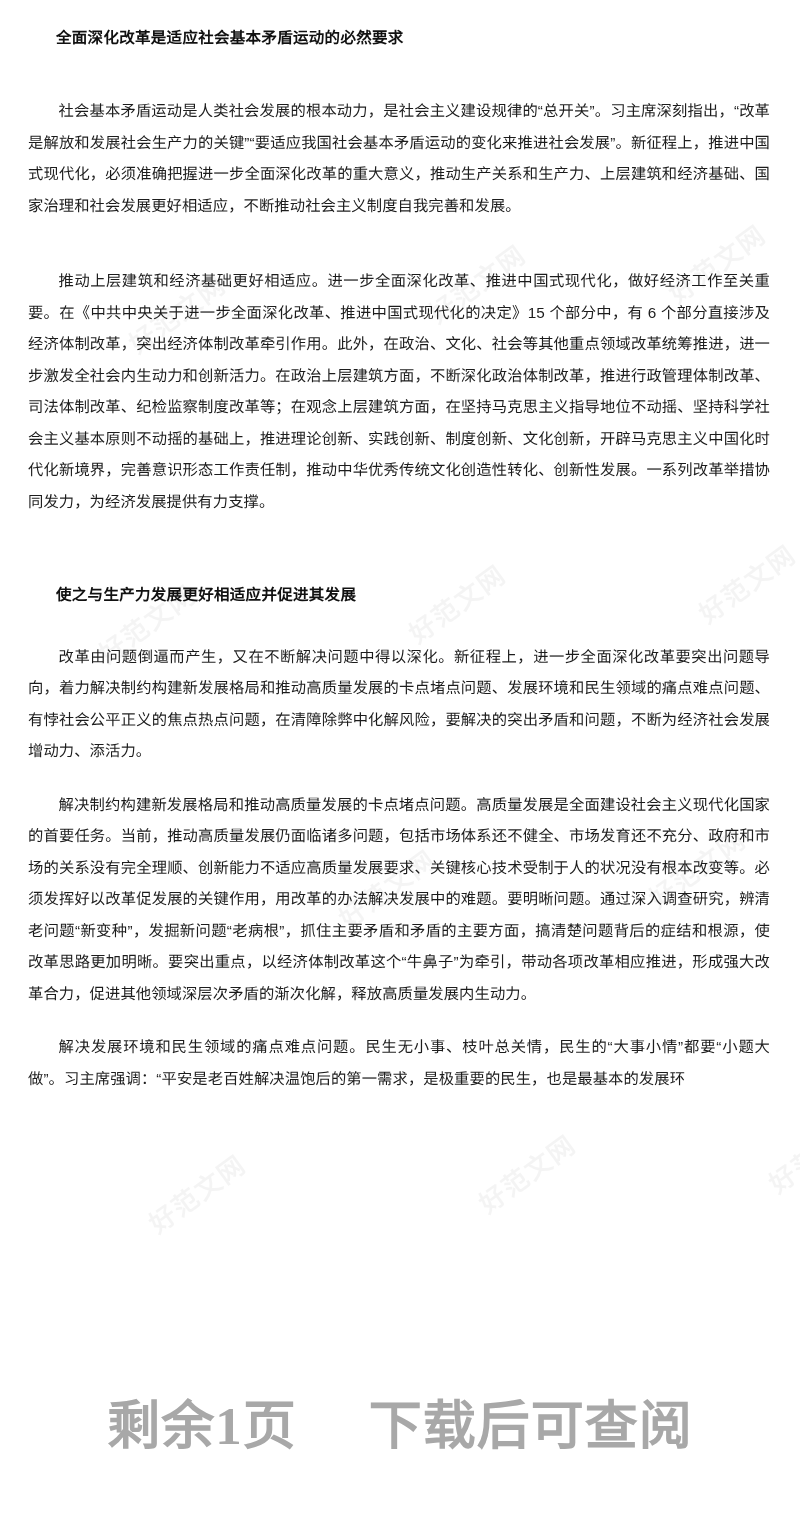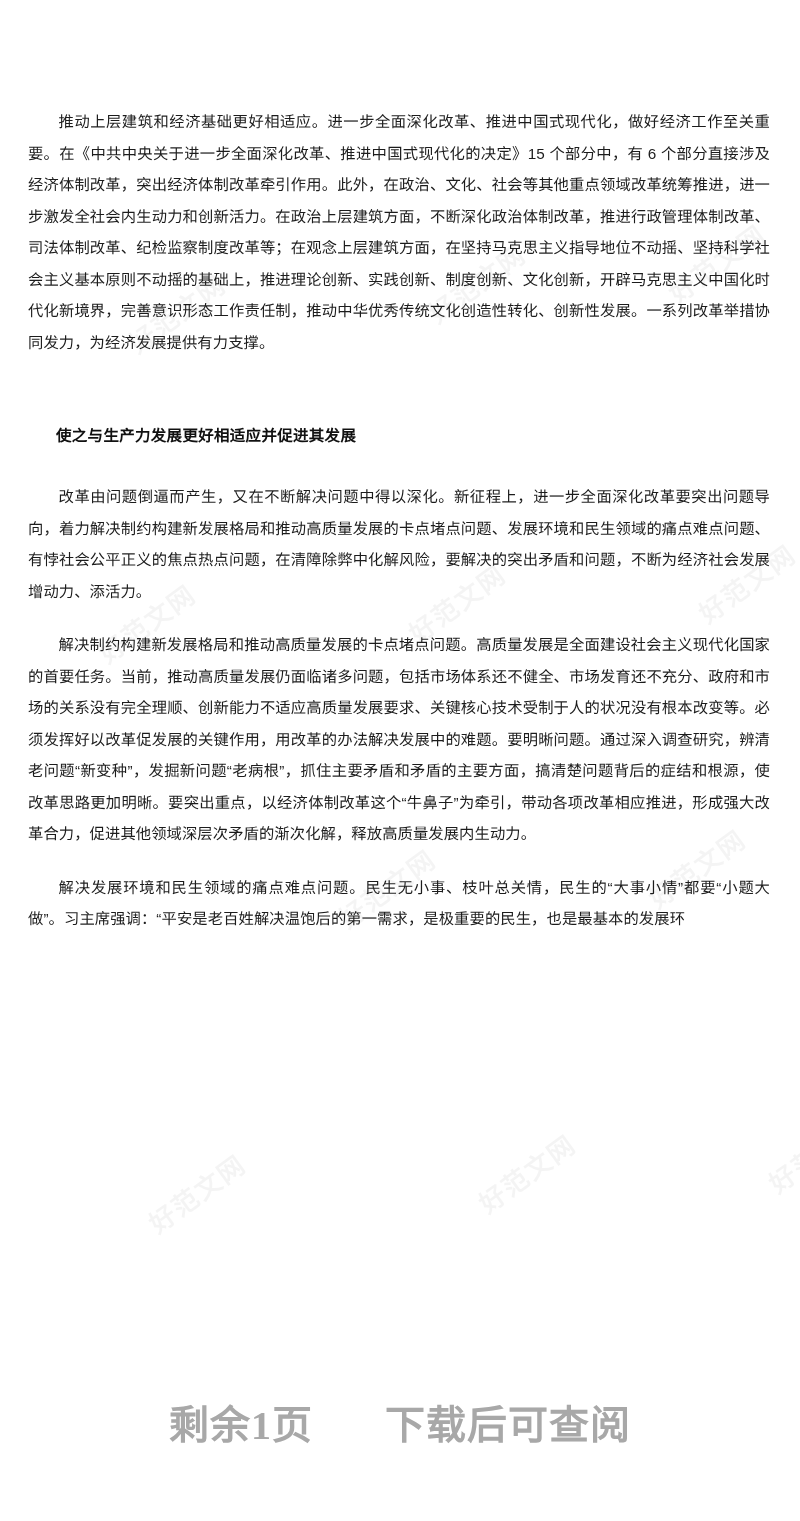--- a/index.html
+++ b/index.html
@@ -94,21 +94,21 @@
     display: flex;
     align-items: center;
     justify-content: center;
   }
   .paywall-text {
     display: flex;
     align-items: flex-end;
     gap: 34px;
     color: #a8a8a8;
     font-weight: 700;
-    font-size: 40px;
+    font-size: 53px;
     letter-spacing: 1px;
     line-height: 1;
     font-family: "Liberation Serif", "DejaVu Serif", serif;
     cursor: pointer;
     user-select: none;
   }
   .paywall-text .remaining { white-space: nowrap; }
   .paywall-text .action    { white-space: nowrap; margin-left: 38px; }
 </style>
 </head>
@@ -127,23 +127,25 @@
     <div class="wm" style="left:640px;  top:885px;">好范文网</div>
     <div class="wm" style="left:140px;  top:1210px;">好范文网</div>
     <div class="wm" style="left:470px;  top:1190px;">好范文网</div>
     <div class="wm" style="left:760px;  top:1170px;">好范文网</div>
   </div>
 
   <div class="doc">
 
     <div class="gap-sm"></div>
 
+    <h2 class="section-heading">全面深化改革是适应社会基本矛盾运动的必然要求</h2>
 
     <div class="gap-xl"></div>
 
+    <p class="para">社会基本矛盾运动是人类社会发展的根本动力，是社会主义建设规律的“总开关”。习主席深刻指出，“改革是解放和发展社会生产力的关键”“要适应我国社会基本矛盾运动的变化来推进社会发展”。新征程上，推进中国式现代化，必须准确把握进一步全面深化改革的重大意义，推动生产关系和生产力、上层建筑和经济基础、国家治理和社会发展更好相适应，不断推动社会主义制度自我完善和发展。</p>
 
     <div class="gap-md"></div>
 
 
     <div class="gap-md"></div>
 
     <p class="para">推动上层建筑和经济基础更好相适应。进一步全面深化改革、推进中国式现代化，做好经济工作至关重要。在《中共中央关于进一步全面深化改革、推进中国式现代化的决定》15 个部分中，有 6 个部分直接涉及经济体制改革，突出经济体制改革牵引作用。此外，在政治、文化、社会等其他重点领域改革统筹推进，进一步激发全社会内生动力和创新活力。在政治上层建筑方面，不断深化政治体制改革，推进行政管理体制改革、司法体制改革、纪检监察制度改革等；在观念上层建筑方面，在坚持马克思主义指导地位不动摇、坚持科学社会主义基本原则不动摇的基础上，推进理论创新、实践创新、制度创新、文化创新，开辟马克思主义中国化时代化新境界，完善意识形态工作责任制，推动中华优秀传统文化创造性转化、创新性发展。一系列改革举措协同发力，为经济发展提供有力支撑。</p>
 
     <div class="gap-md"></div>
 

